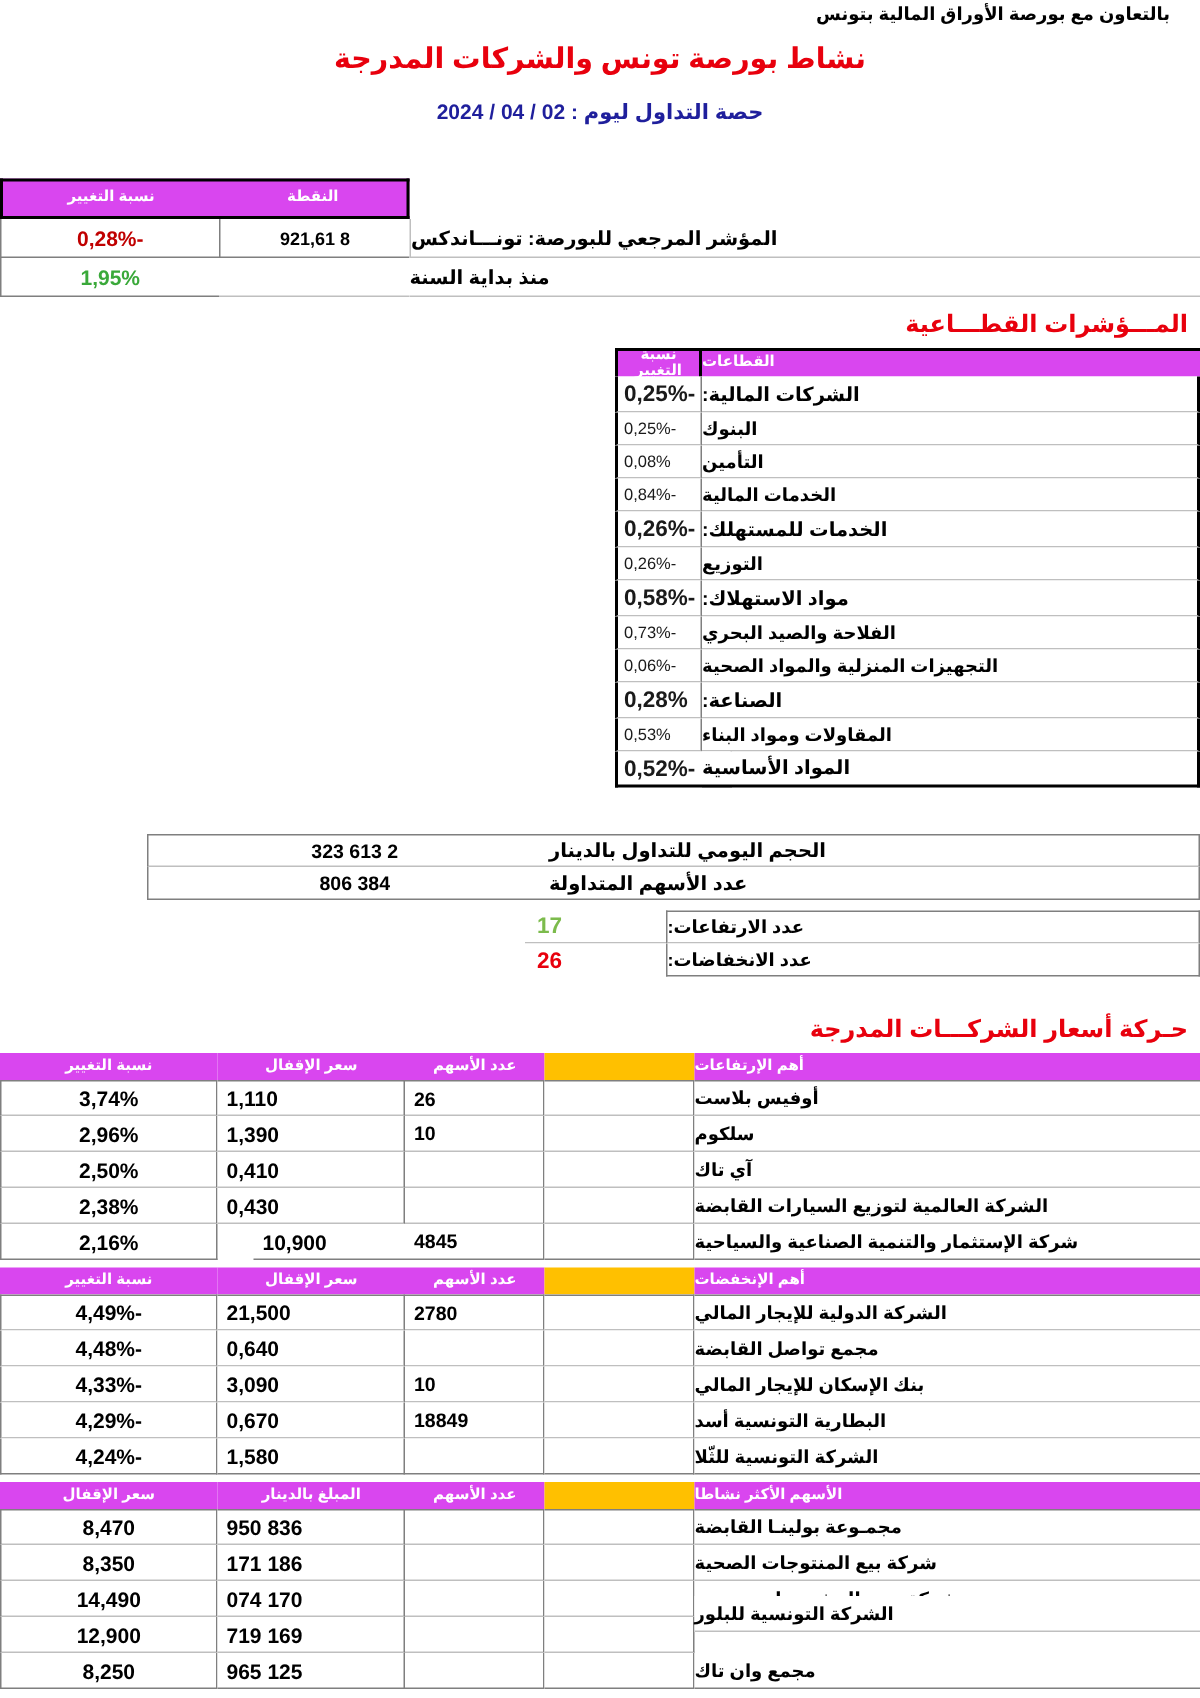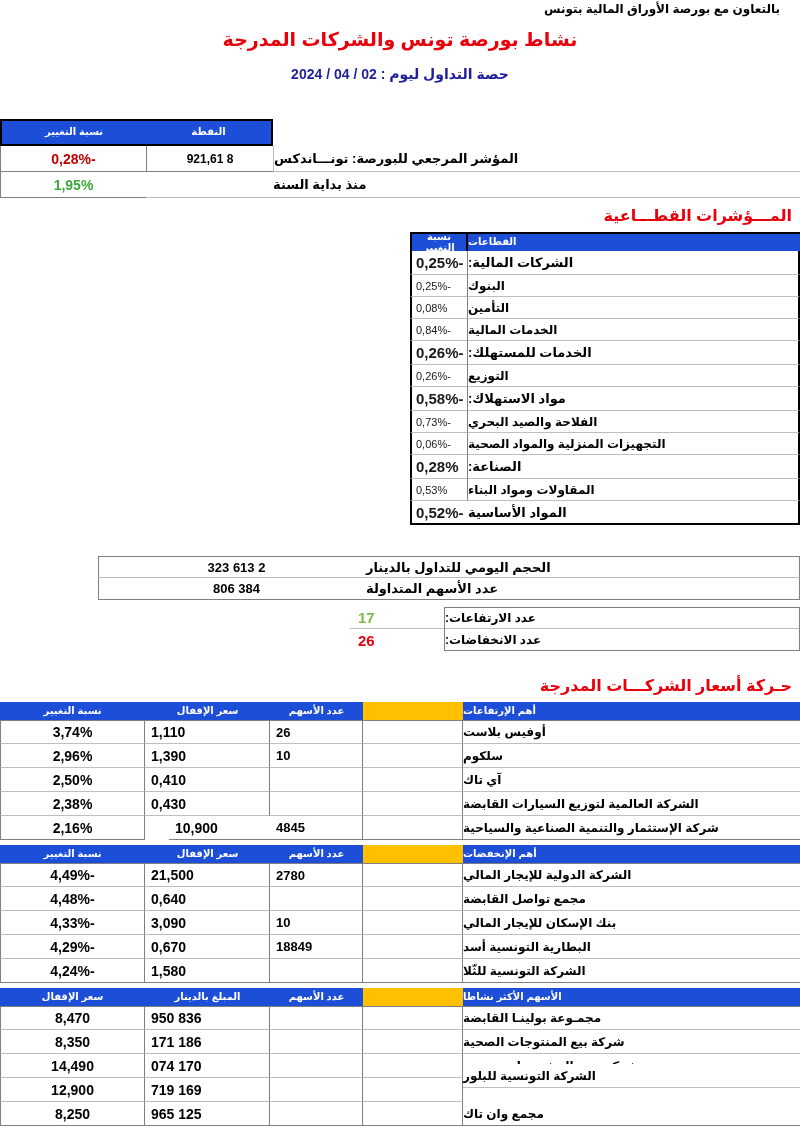--- a/index.html
+++ b/index.html
@@ -37,21 +37,21 @@
     top: 66px; left: 0; width: 800px;
     text-align: center;
     font-size: 14px;
     font-weight: bold;
     color: #1f1f9c;
     direction: rtl;
   }
 
   
   .hdr-cell {
-    background: #1d4ed8;
+    background: #d946ef;
     color: #ffffff;
     font-size: 10px;
     font-weight: bold;
     text-align: center;
     line-height: 1.05;
     display: flex;
     align-items: center;
     justify-content: center;
     box-sizing: border-box;
   }

